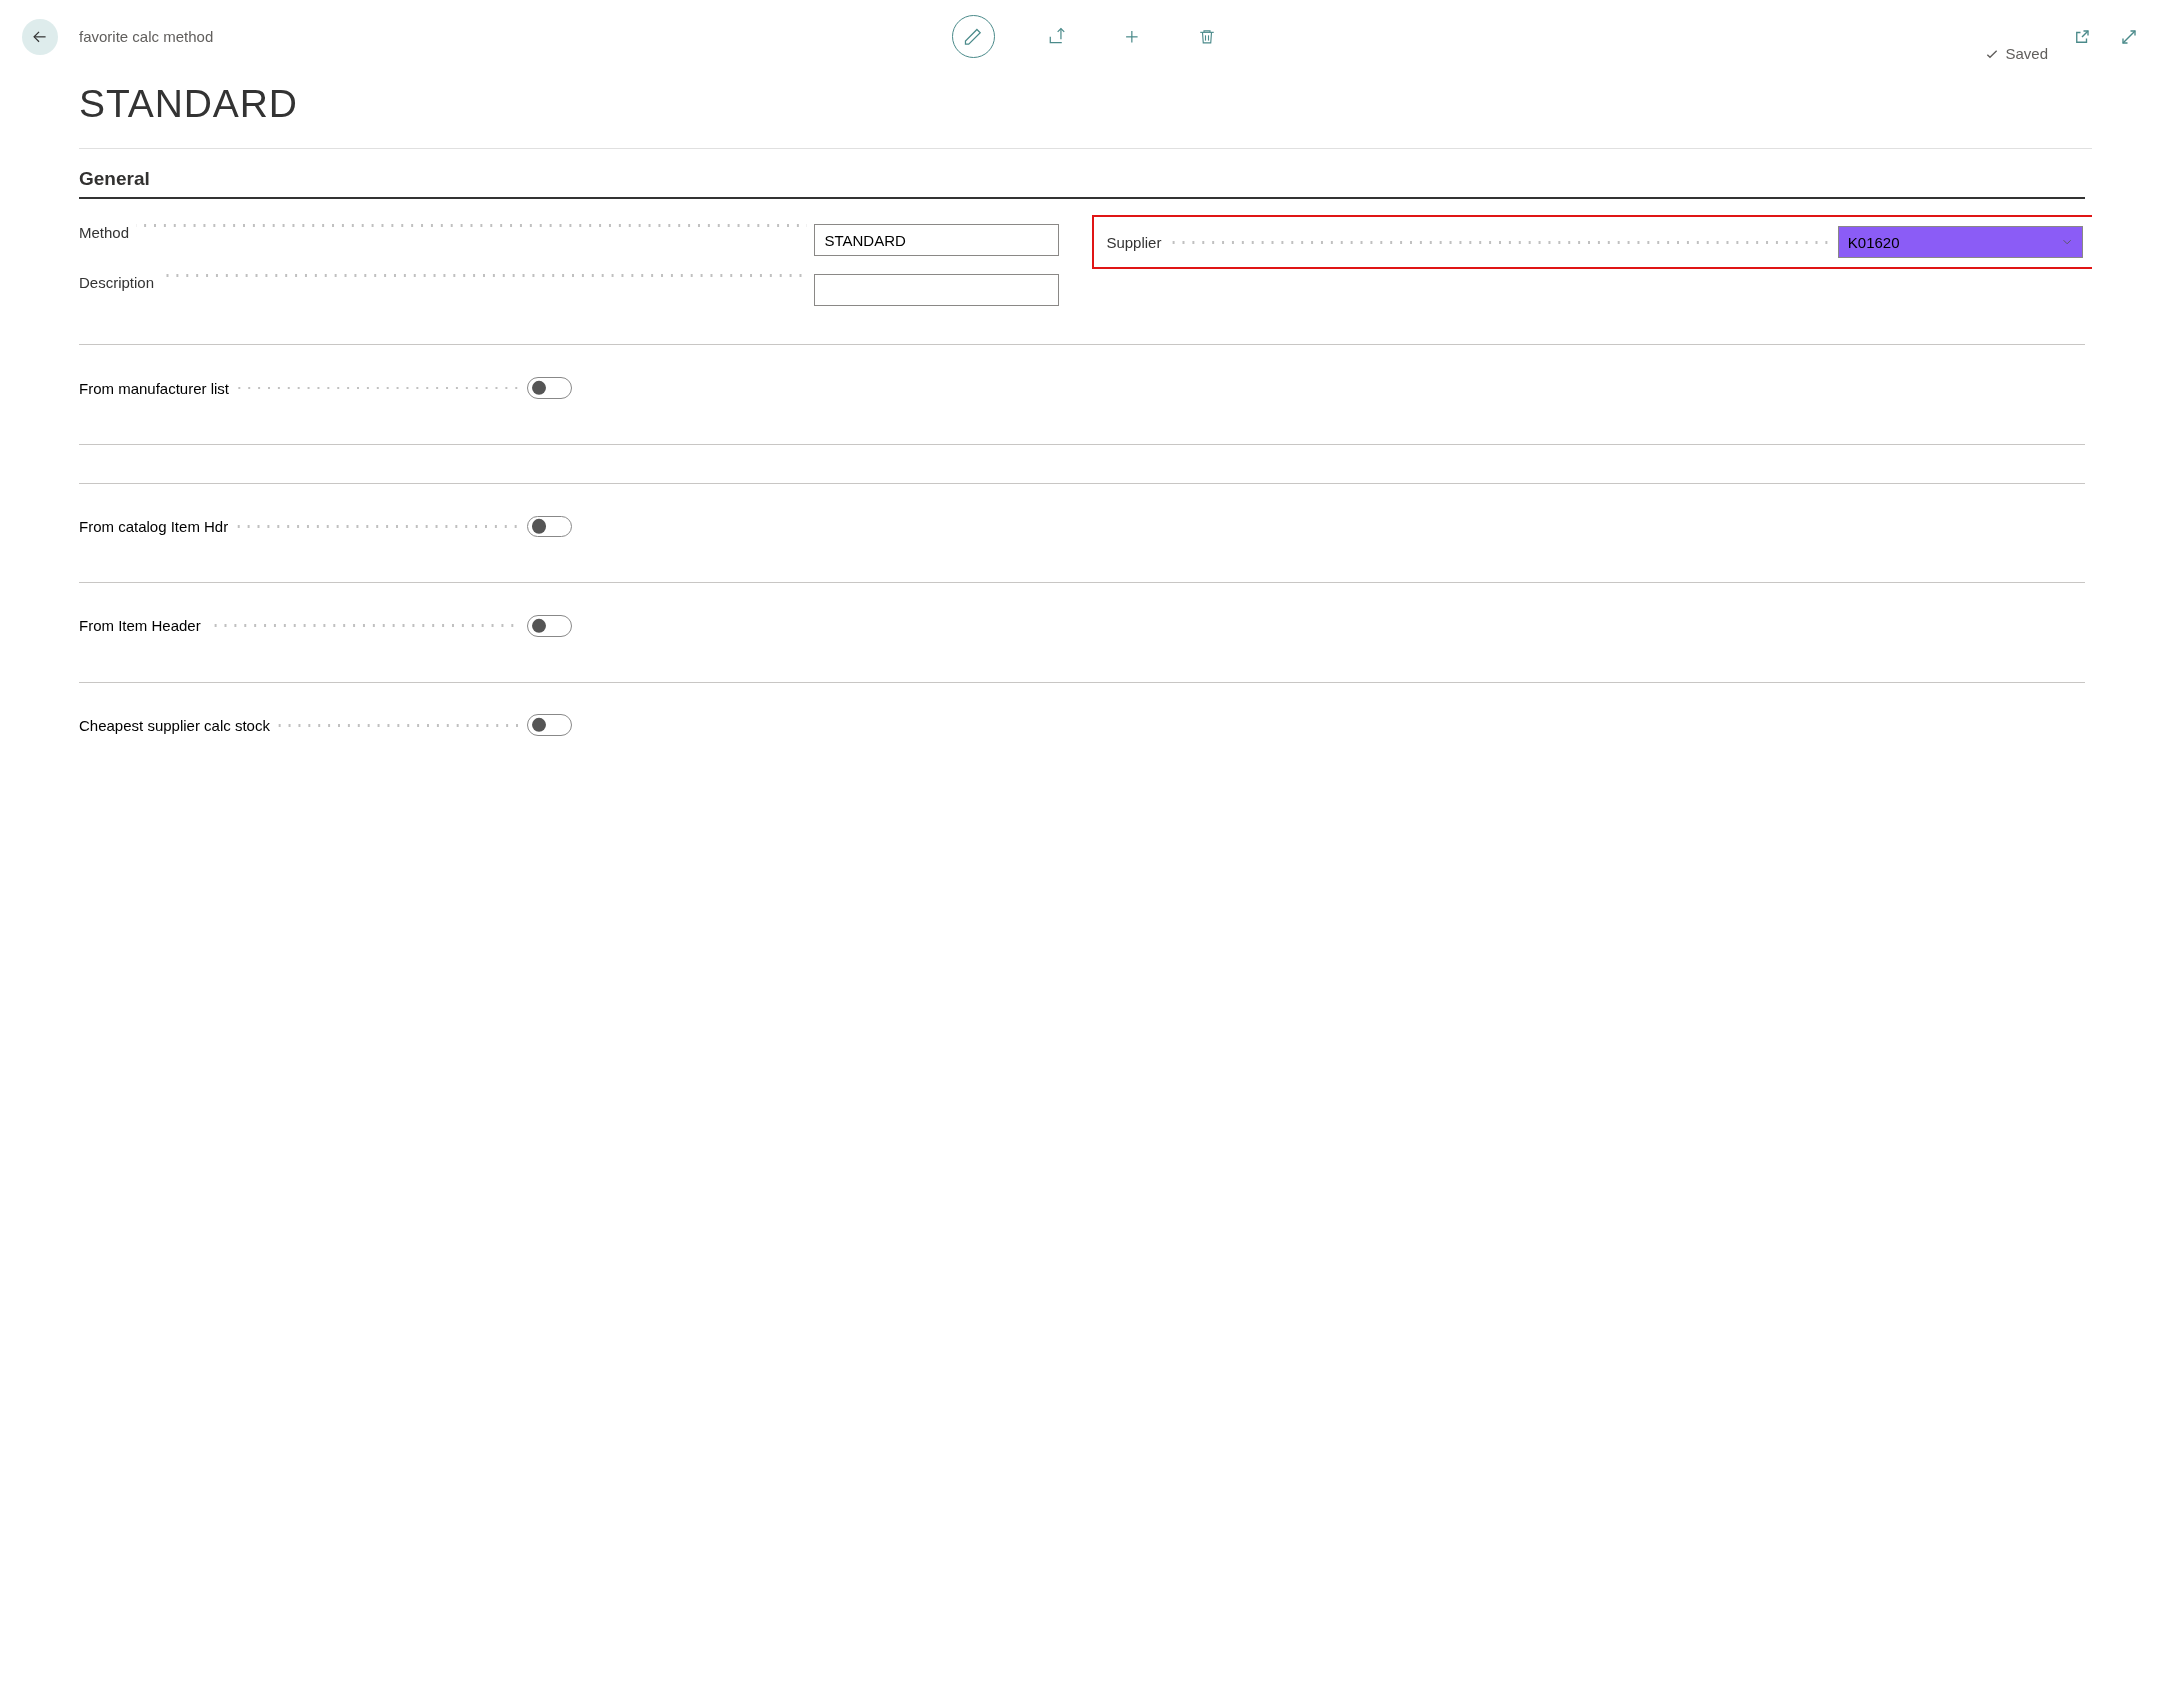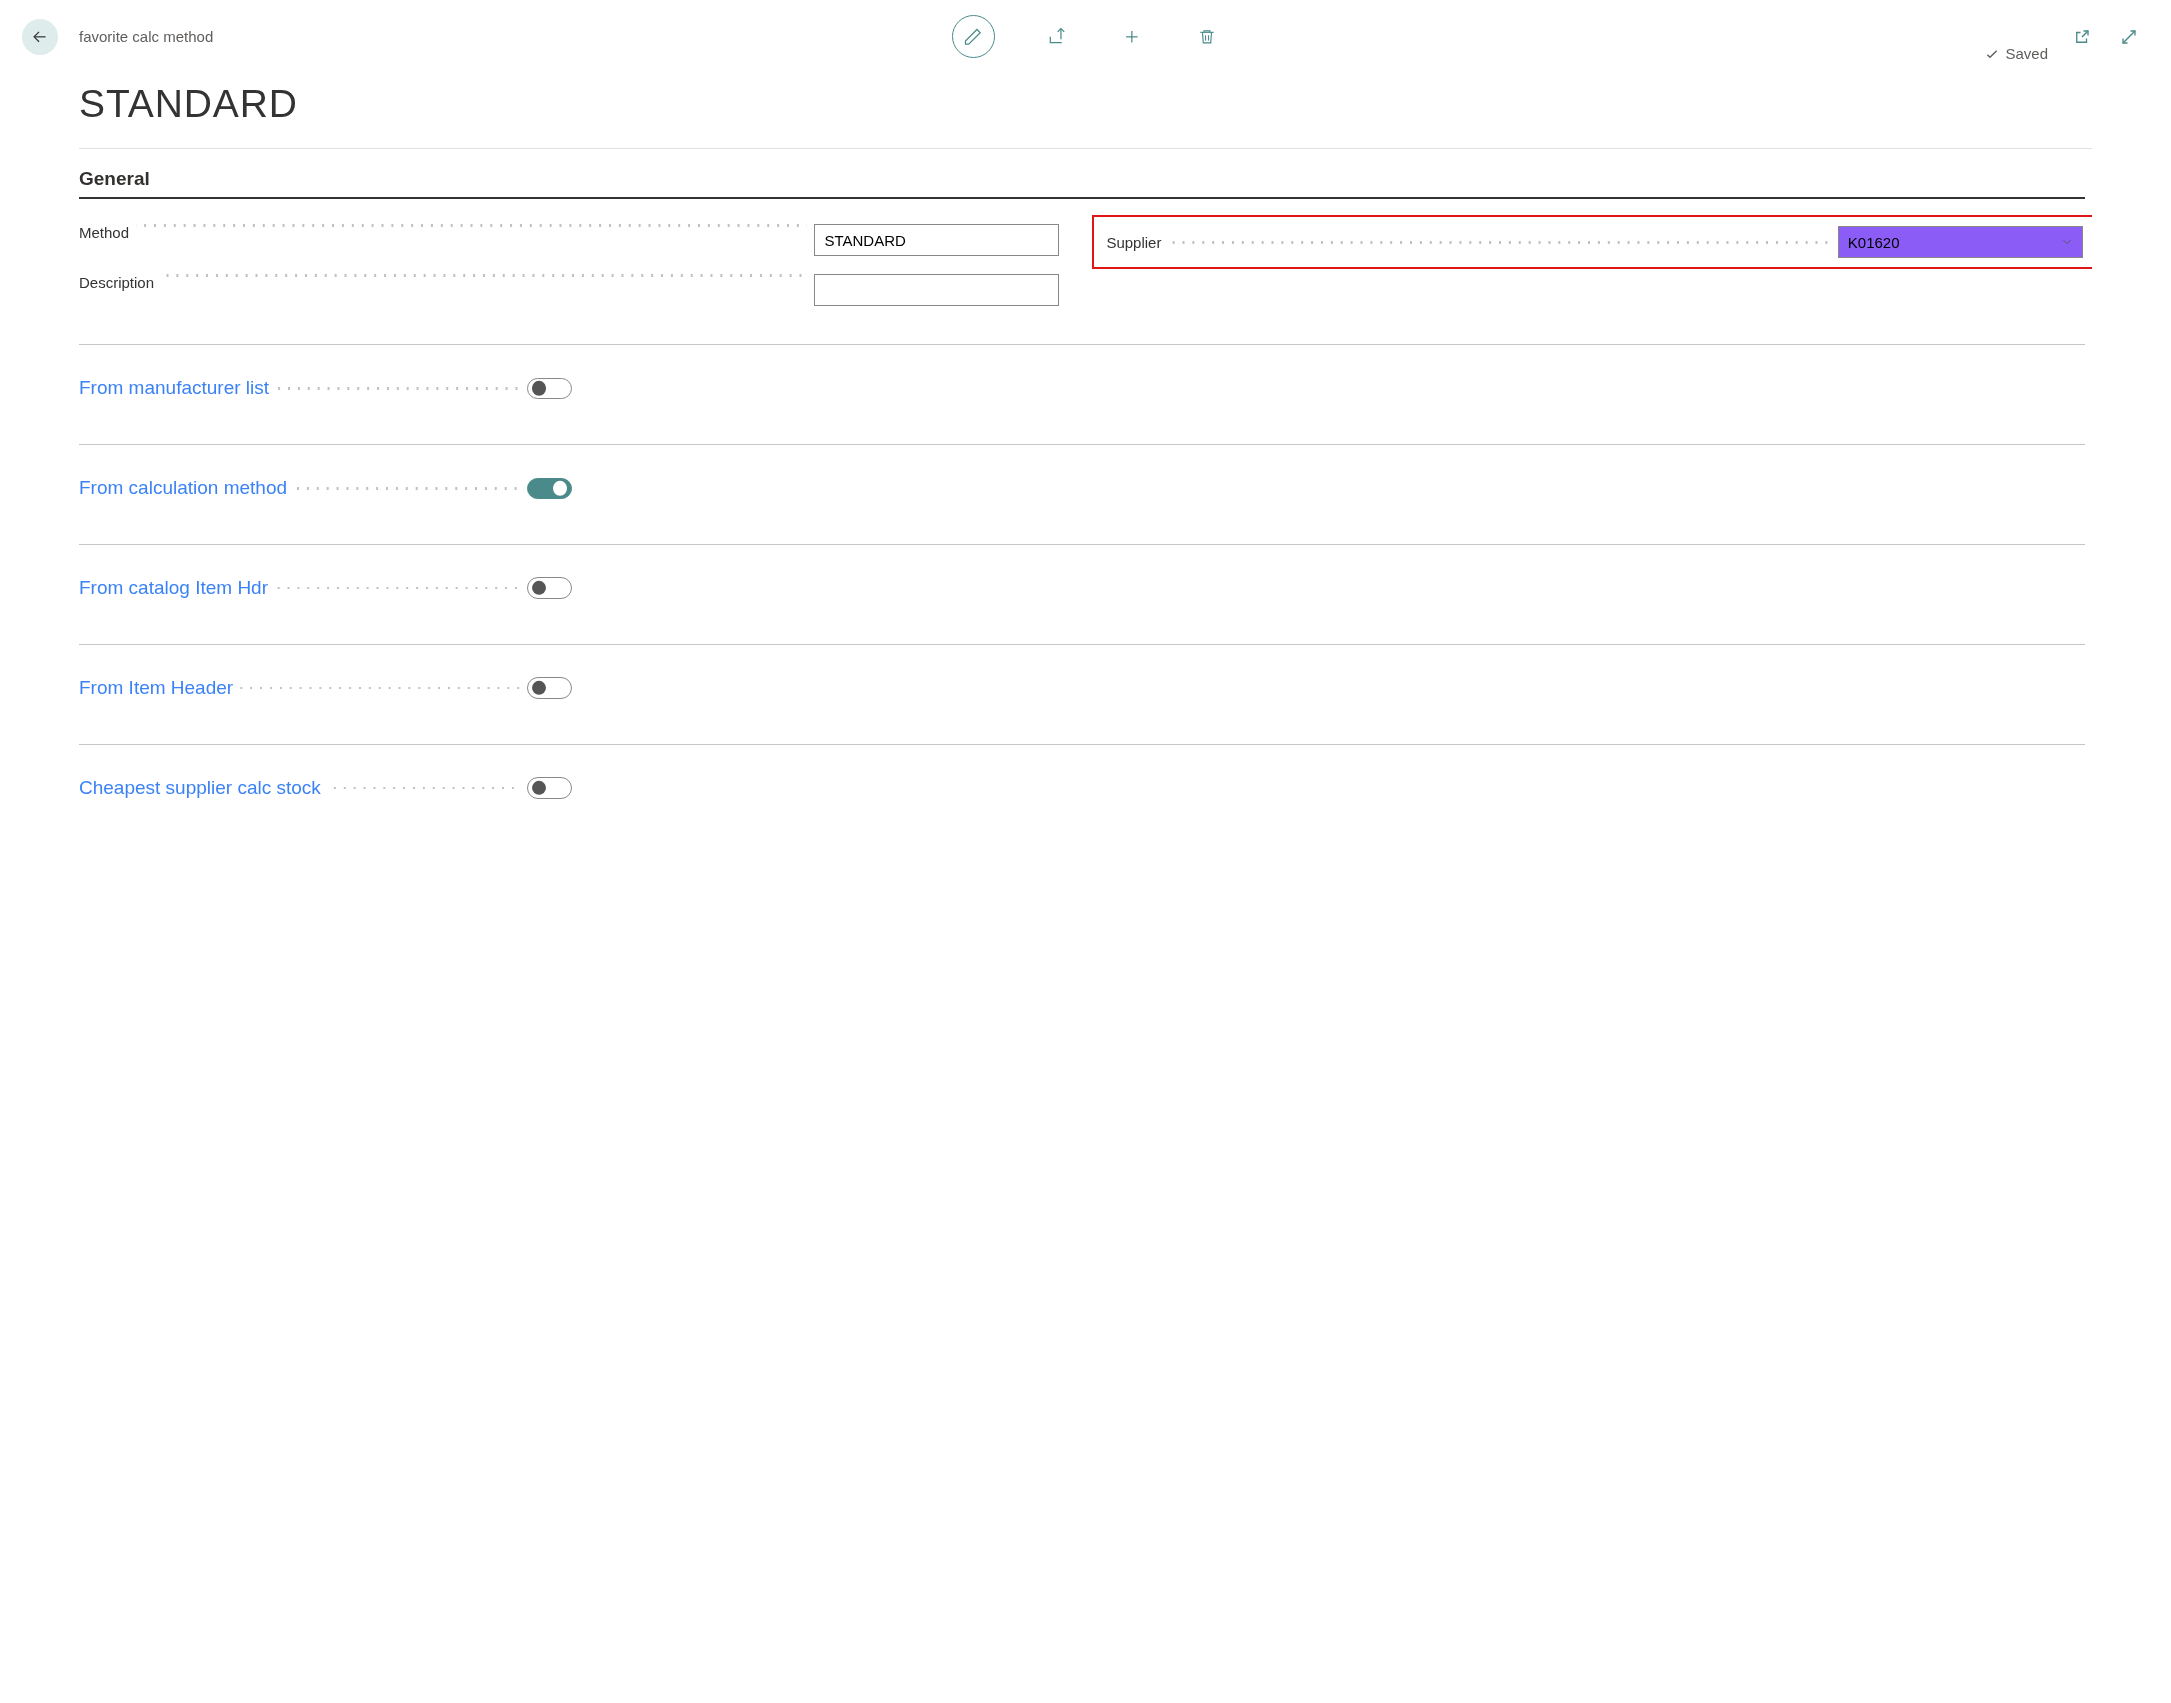--- a/index.html
+++ b/index.html
@@ -174,22 +174,22 @@
     height: 0.9px;
     background: var(--divider);
     margin: 38px 0 0 0;
   }
   .toggle-row {
     display: flex;
     align-items: center;
     margin: 32px 0 45px 0;
   }
   .toggle-label {
-    font-size: 19px;
-    color: #3b82f6;
+    font-size: 15px;
+    color: #000000;
     white-space: nowrap;
   }
   .toggle-row-inner {
     display: flex;
     align-items: center;
     width: 448px;
   }
   .toggle-track {
     width: 45px;
     height: 21.5px;
@@ -338,29 +338,20 @@
           <div class="toggle-row">
             <div class="toggle-row-inner">
               <span class="toggle-label">From manufacturer list</span>
               <span class="dots" style="flex: 1 1 0%;"></span>
             </div>
             <div class="toggle-track off">
               <div class="toggle-thumb"></div>
             </div>
           </div>
           <div class="divider"></div>
-          <div class="toggle-row">
-            <div class="toggle-row-inner">
-              <span class="toggle-label">From calculation method</span>
-              <span class="dots" style="flex: 1 1 0%;"></span>
-            </div>
-            <div class="toggle-track on">
-              <div class="toggle-thumb"></div>
-            </div>
-          </div>
           <div class="divider"></div>
           <div class="toggle-row">
             <div class="toggle-row-inner">
               <span class="toggle-label">From catalog Item Hdr</span>
               <span class="dots" style="flex: 1 1 0%;"></span>
             </div>
             <div class="toggle-track off">
               <div class="toggle-thumb"></div>
             </div>
           </div>

